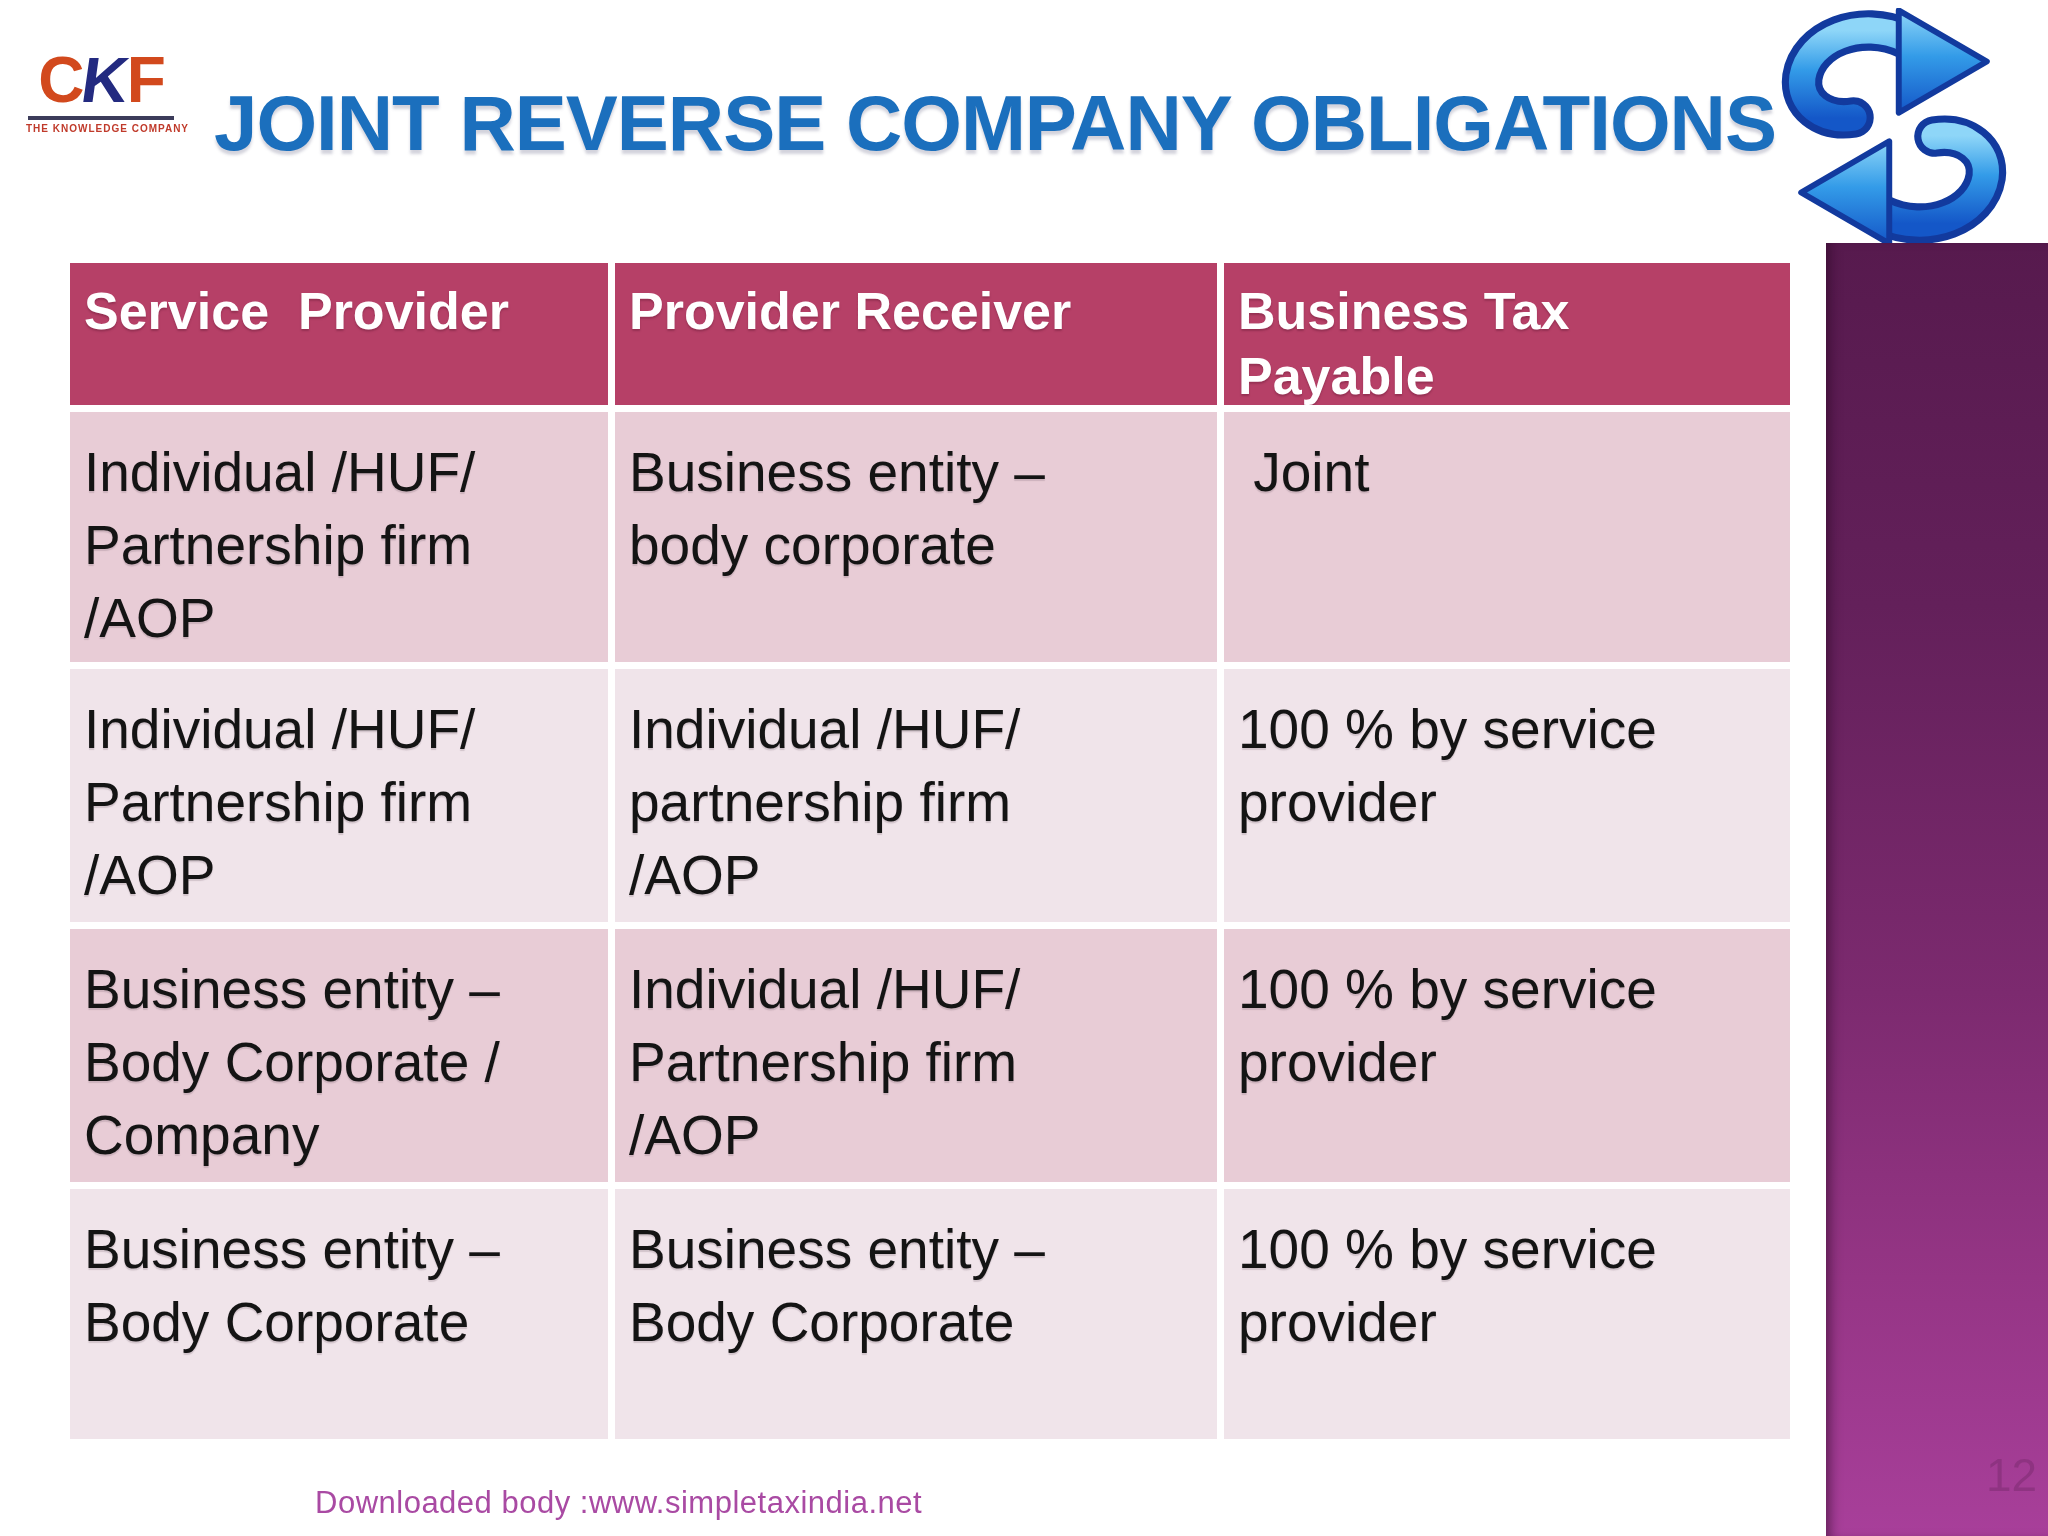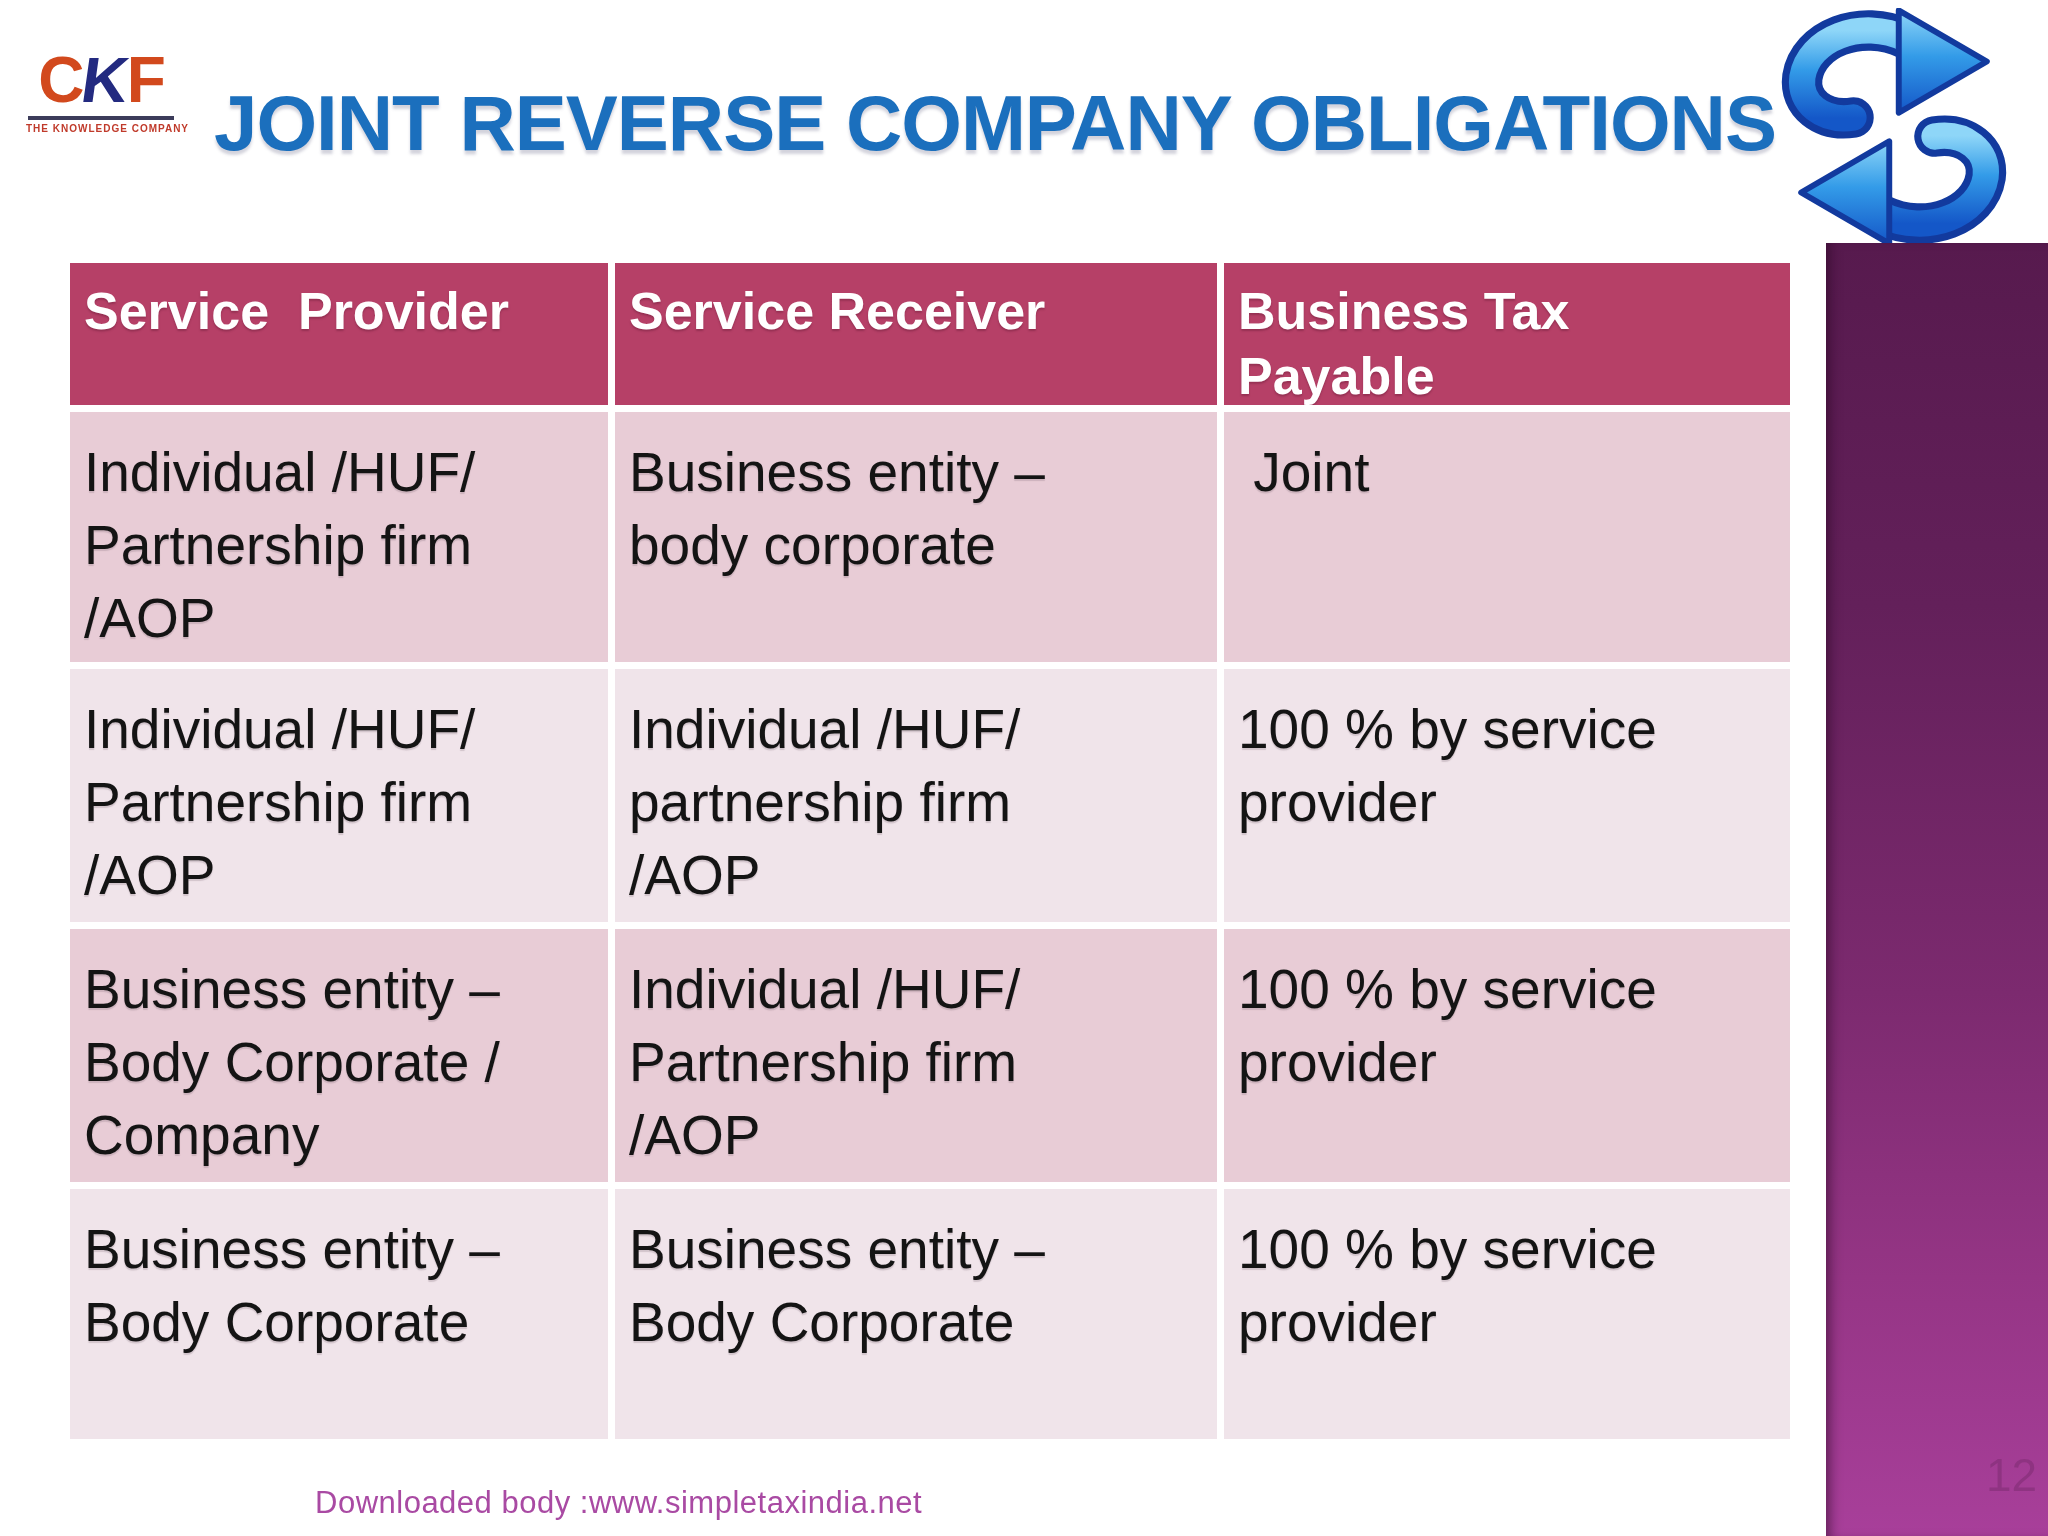--- a/index.html
+++ b/index.html
@@ -113,21 +113,21 @@
     </g>
     <g transform="rotate(180 50 50)">
       <path d="M55,13 C36,4 14,13 11.5,29 C10,40 20,48 33,46" fill="none" stroke="#123a9e" stroke-width="17" stroke-linecap="round"></path>
       <path d="M55,13 C36,4 14,13 11.5,29 C10,40 20,48 33,46" fill="none" stroke="url(#bg2)" stroke-width="11" stroke-linecap="round"></path>
       <polygon points="52,1 89,22.5 52,44" fill="url(#bg2)" stroke="#123a9e" stroke-width="2.5" stroke-linejoin="round"></polygon>
     </g>
   </svg>
 
   <div class="rc-table">
     <div class="cell head">Service  Provider</div>
-    <div class="cell head">Service Receiver</div>
+    <div class="cell head">Provider Receiver</div>
     <div class="cell head">Business Tax Payable
 by</div>
 
     <div class="cell body odd">Individual /HUF/
 Partnership firm
 /AOP</div>
     <div class="cell body odd">Business entity –
 body corporate</div>
     <div class="cell body odd"> Joint</div>
 

